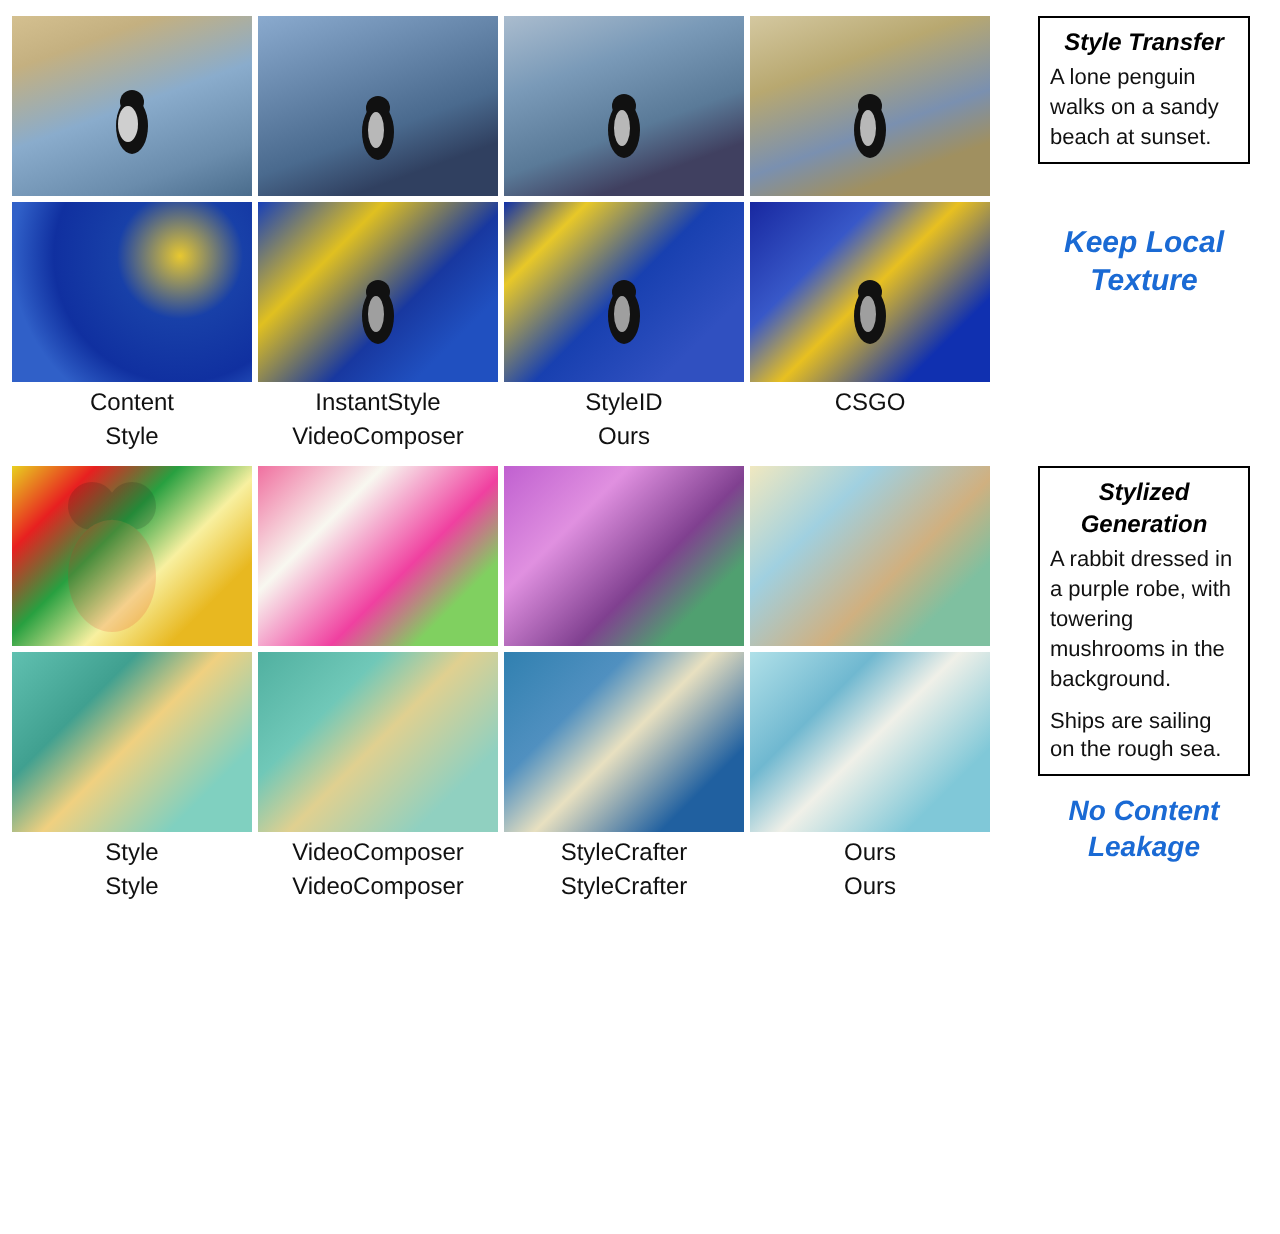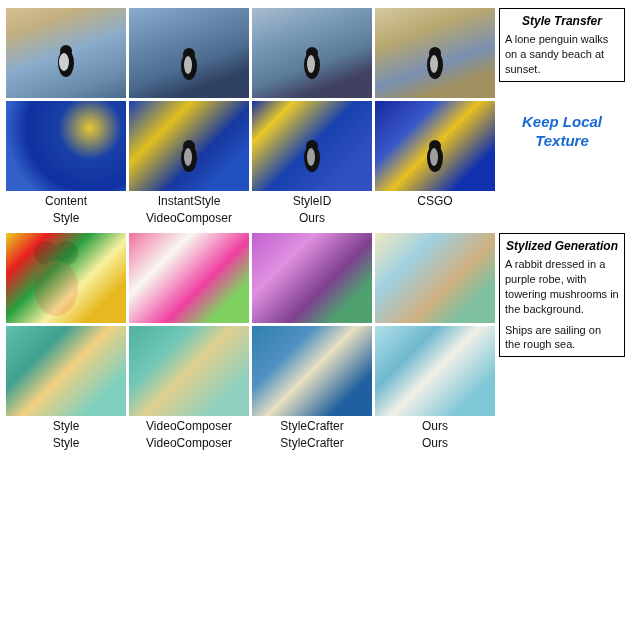--- a/index.html
+++ b/index.html
@@ -121,21 +121,21 @@
 
     .two-rows-grid {
       display: grid;
       grid-template-columns: repeat(4, 120px);
       grid-template-rows: 90px 90px;
       gap: 3px;
     }
 
     .side-right {
       width: 130px;
-      padding: 0 0 0 4px;
+      padding: 0 0 0 24px;
     }
   </style>
 </head>
 <body>
 
 <div class="main-container">
 
   <div class="section-row">
     <div class="grids-column">
       <div class="two-rows-grid">
@@ -296,16 +296,22 @@
     <div class="side-right">
 
       <div>
         <div class="annotation-box">
           <div class="annotation-title">Stylized Generation</div>
           <div class="annotation-text" style="margin-bottom:6px;">A rabbit dressed in a purple robe, with towering mushrooms in the background.</div>
           <div class="annotation-text">Ships are sailing on the rough sea.</div>
         </div>
       </div>
 
+      <div style="margin-top: 8px;">
+        <div class="no-content-text">
+          <span>No Content</span><br>
+          <span>Leakage</span>
+        </div>
+      </div>
     </div>
   </div>
 
 </div>
 
 </body></html>

